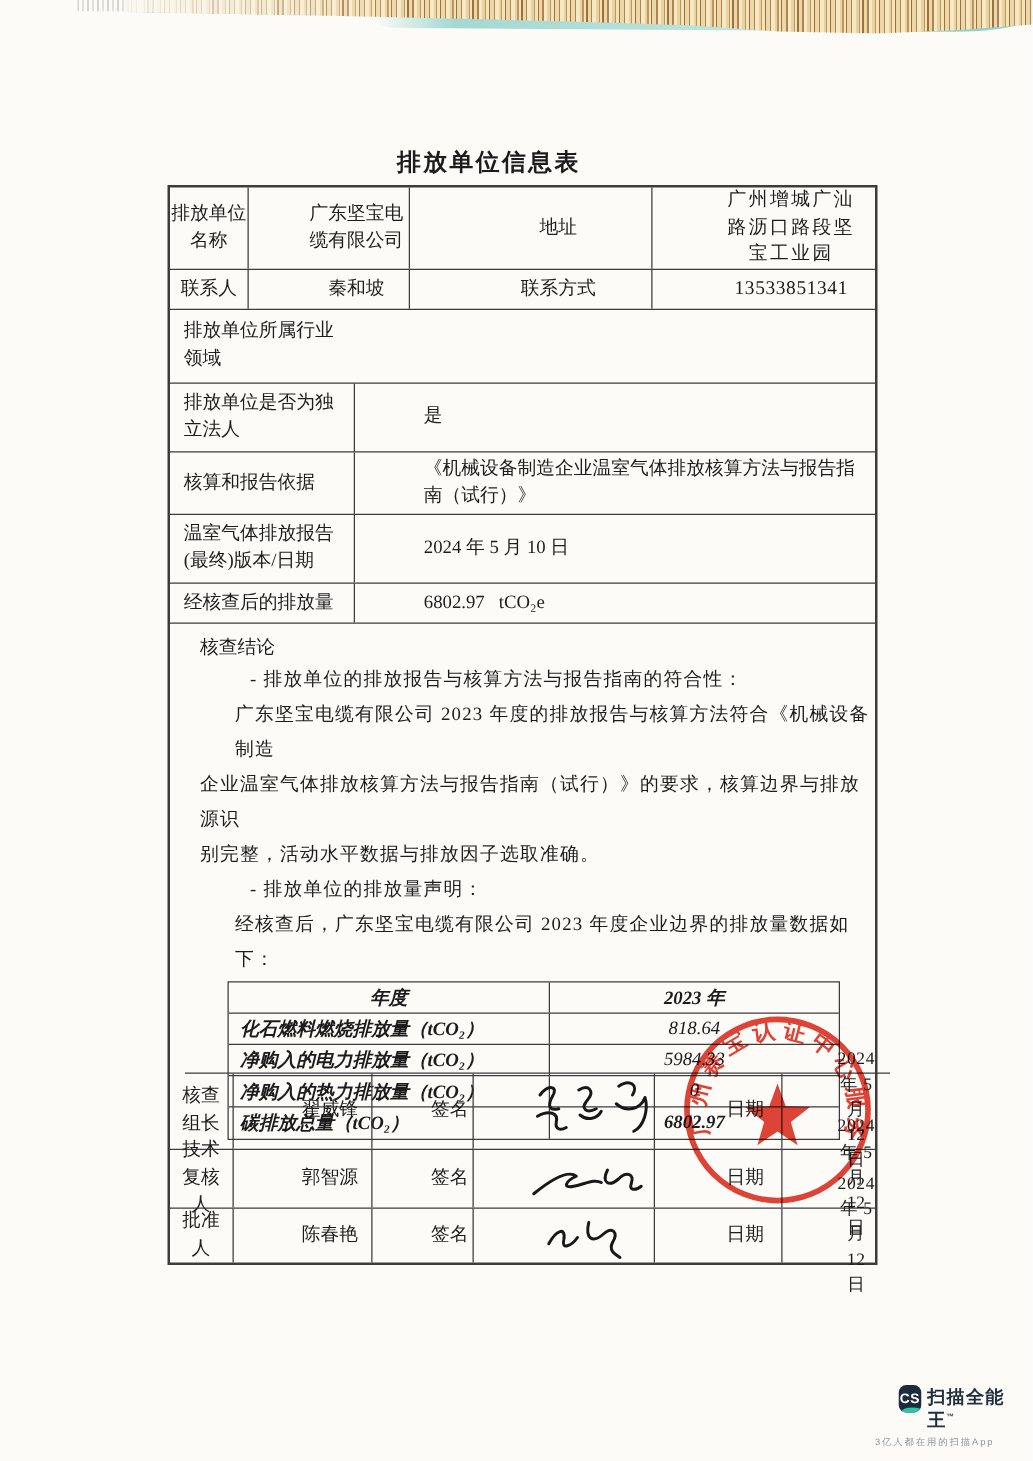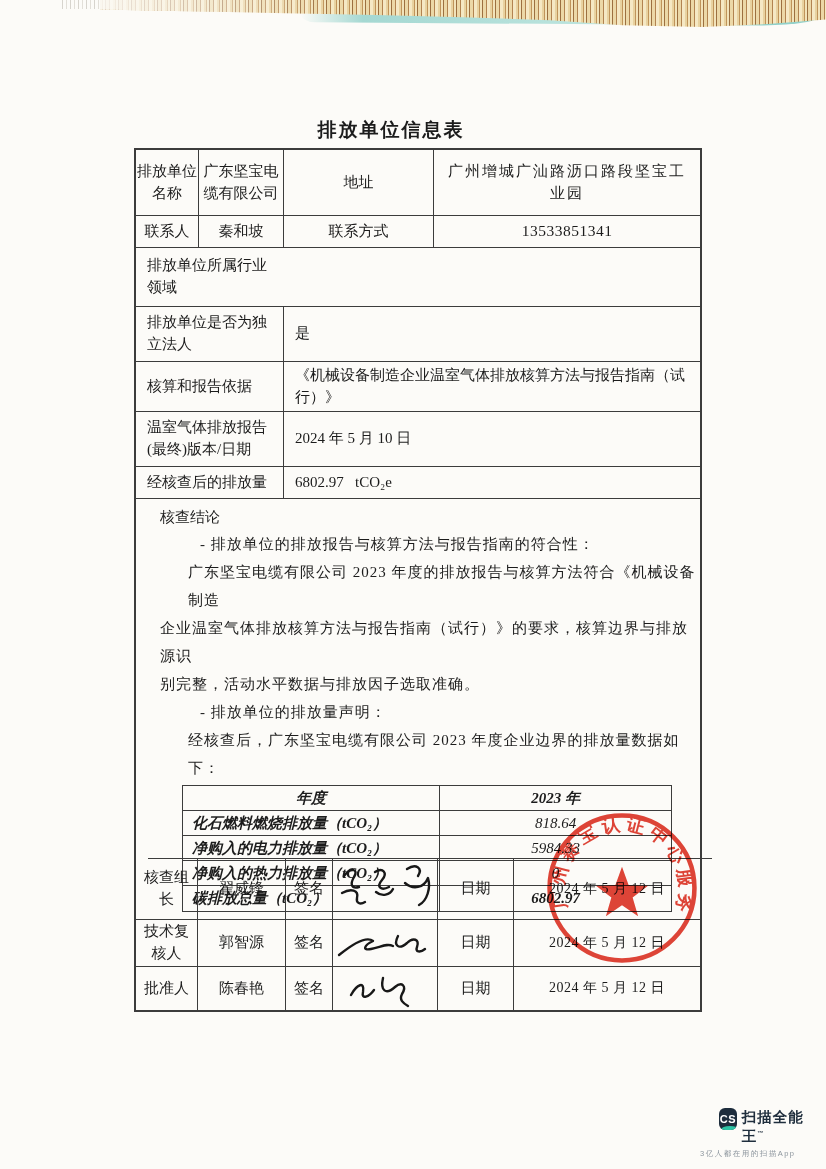--- a/index.html
+++ b/index.html
@@ -33,21 +33,21 @@
   
   .doc-title {
     position:absolute; left:134px; top:117px; width:514px;
     text-align:center; font-size:19px; font-weight:bold; letter-spacing:2px;
   }
   
   .main-table {
     position:absolute; left:134px; top:148px; width:568px; height:864px;
     border:2px solid #3c3c3c;
   }
-  .tr { display:flex; width:100%; border-bottom:1.5px solid #3c3c3c; }
+  .tr { display:flex; width:100%; border-bottom:1.5px solid #3c3c3c;gap:44px; }
   .tr:last-child { border-bottom:none; }
   .td { border-right:1.5px solid #3c3c3c; display:flex; align-items:center; font-size:15px; line-height:1.45; }
   .td:last-child { border-right:none; }
   .td.center { justify-content:center; text-align:center; }
   .td.left { padding-left:11px; padding-right:6px; }
   .r-a { height:66px; } .r-b { height:32px; }
   .r-c { height:59px; } .r-d { height:55px; } .r-e { height:50px; }
   .r-f { height:55px; } .r-g { height:32px; }
   .r-h { height:360px; display:block;margin-left:12px; }
   .r-i { height:61px; } .r-j { height:47px; } .r-k { height:43px; }

